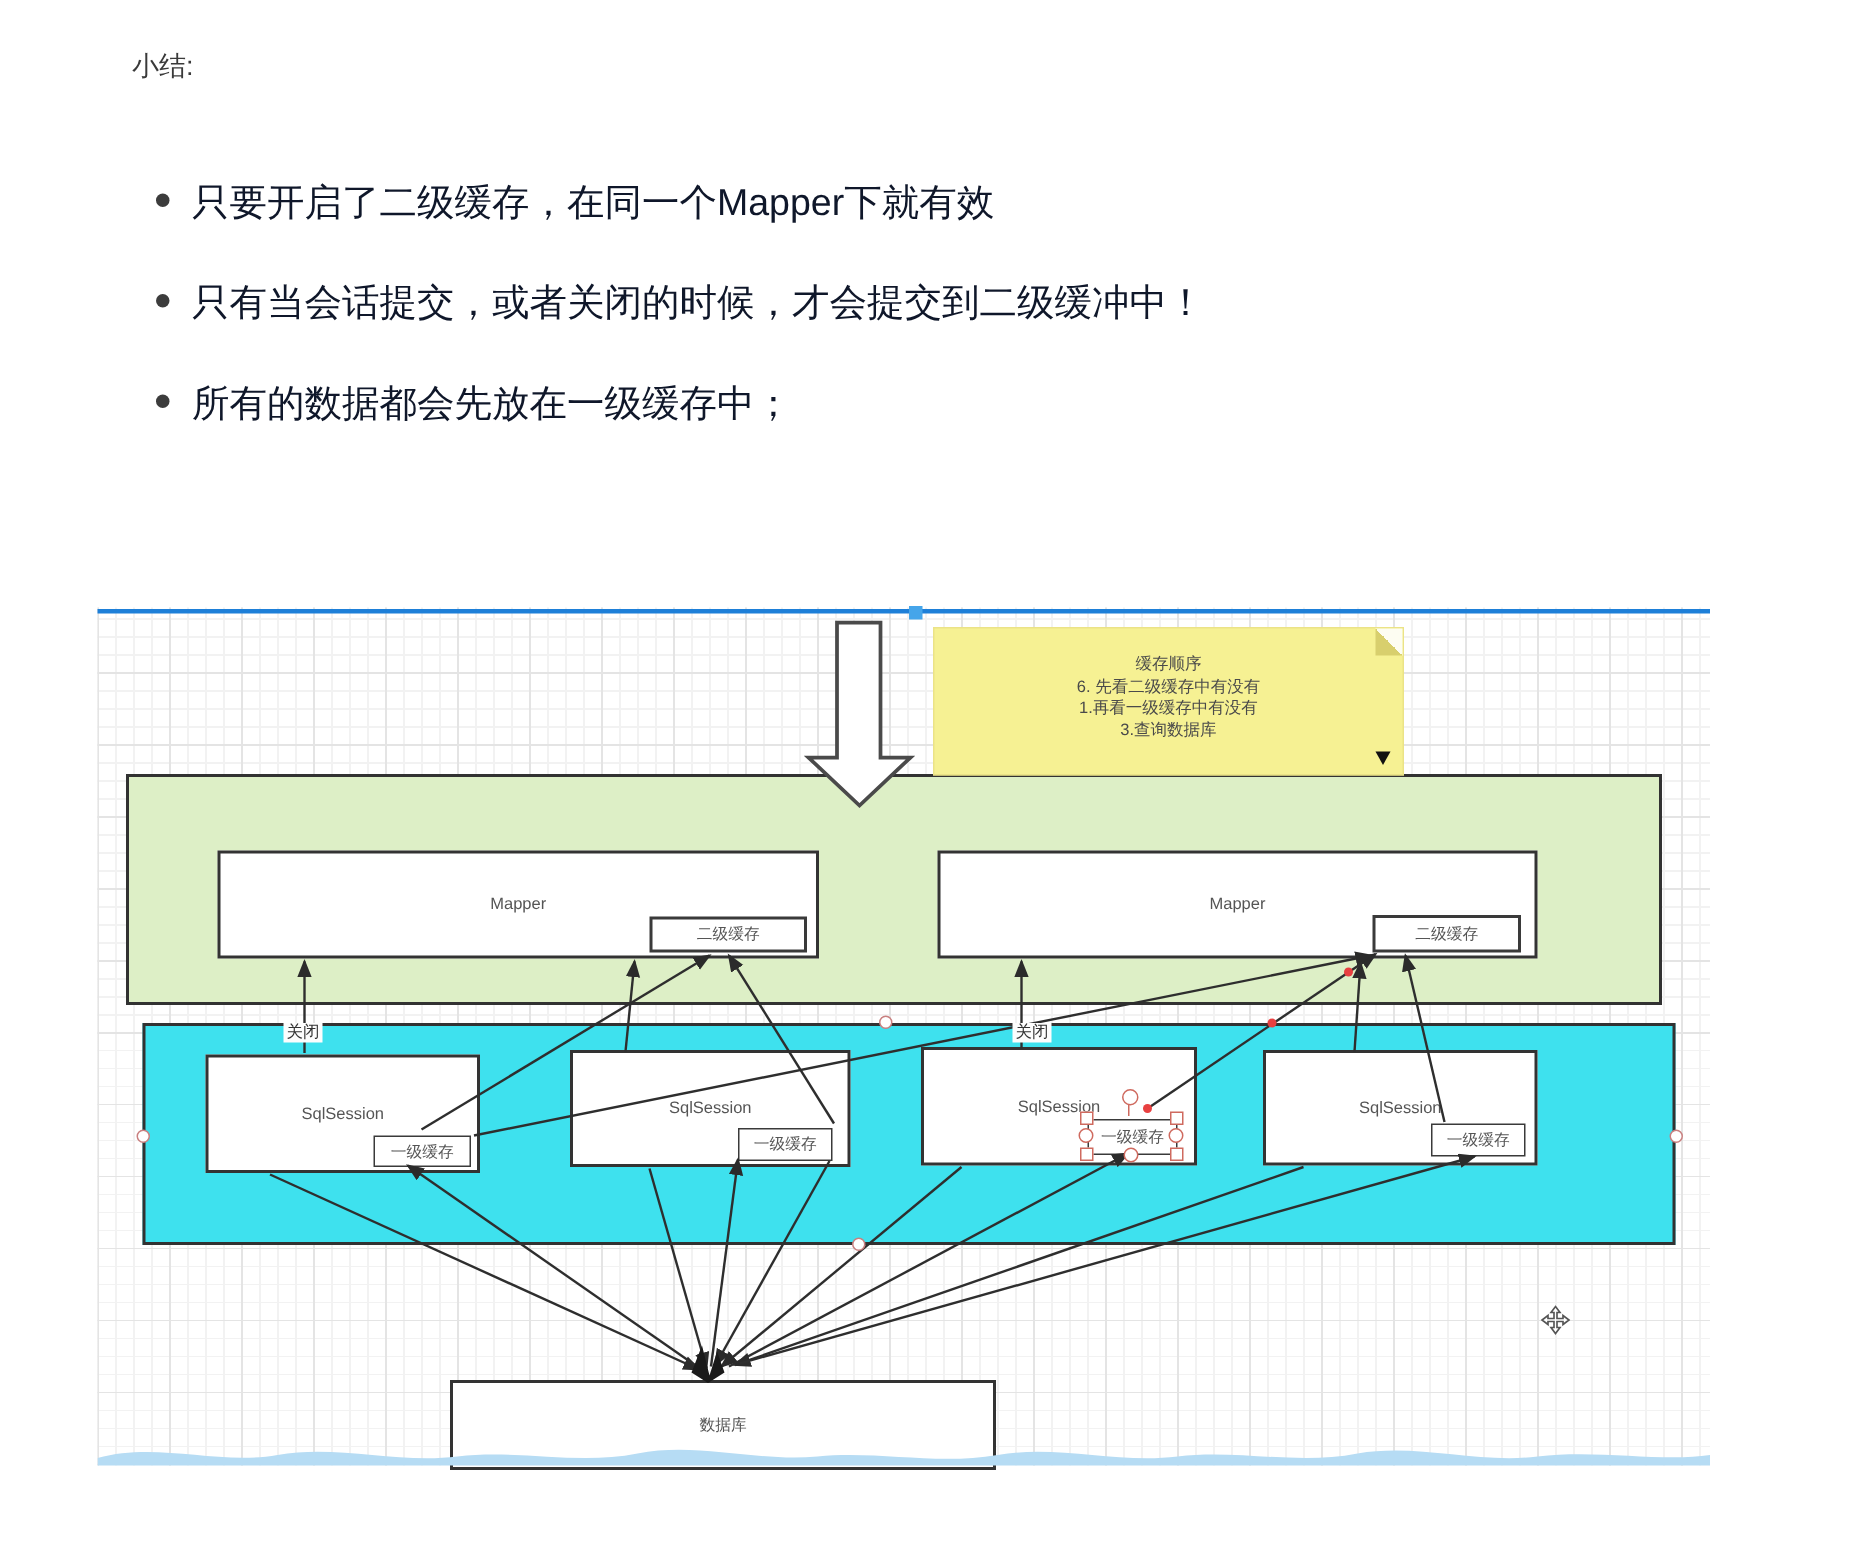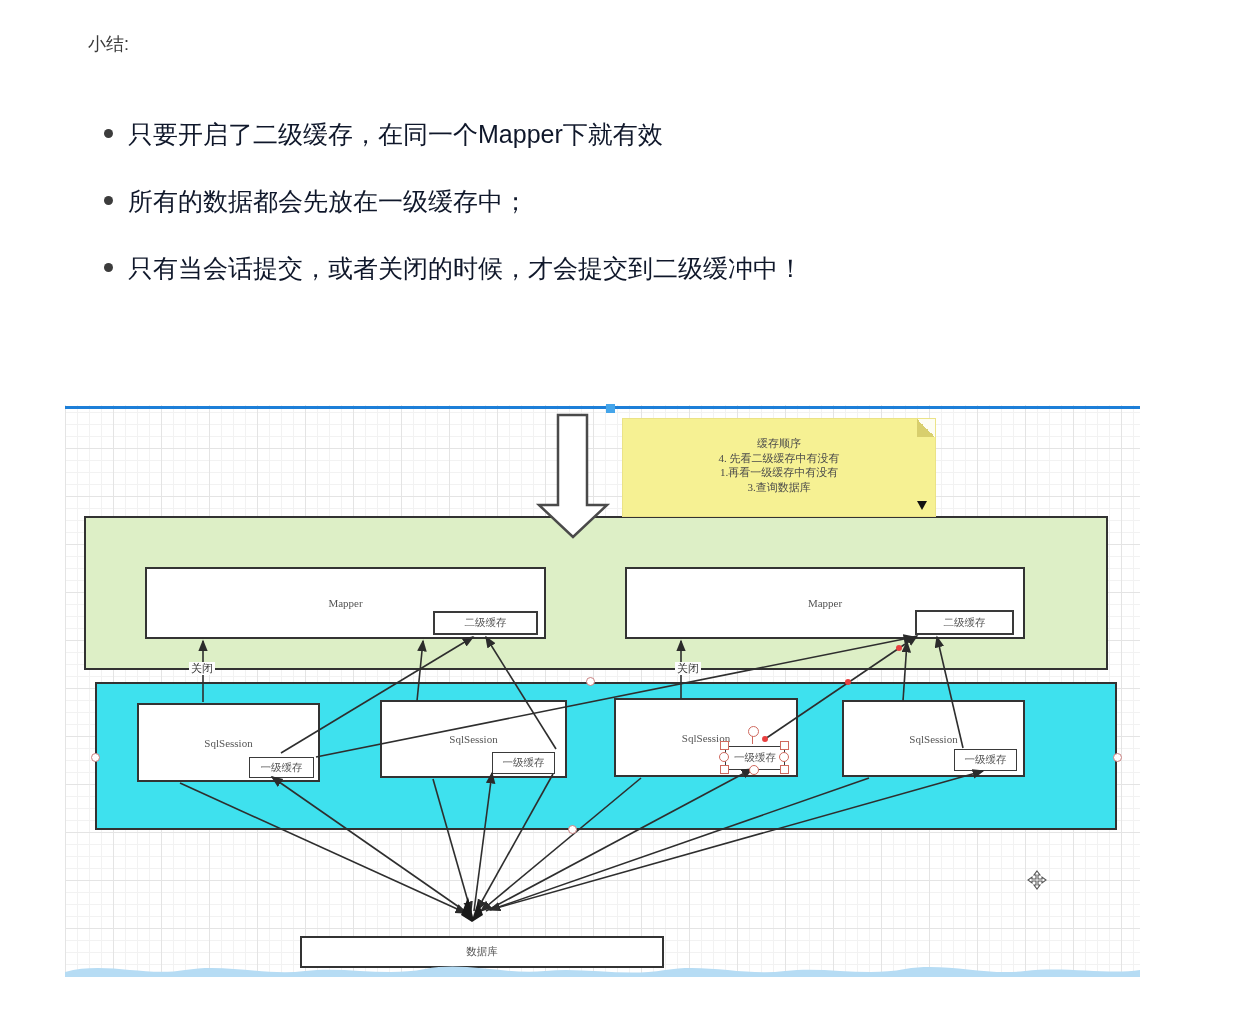--- a/index.html
+++ b/index.html
@@ -11,21 +11,21 @@
   .bullets{position:absolute;left:104px;top:118px;list-style:none;margin:0;padding:0;}
   .bullets li{position:relative;padding-left:24px;margin-bottom:34px;font-size:25px;color:#0f172a;white-space:nowrap;}
   .bullets li .dot{position:absolute;left:0;top:11px;width:9px;height:9px;border-radius:50%;background:#3c3c3c;}
 
   
   .diagram{position:absolute;left:65px;top:405px;width:1075px;height:572px;background:#fff;
     background-image:
       repeating-linear-gradient(0deg,#e4e4e4 0 1px,transparent 1px 48px),
       repeating-linear-gradient(90deg,#e4e4e4 0 1px,transparent 1px 48px),
       repeating-linear-gradient(0deg,#f2f2f2 0 1px,transparent 1px 12px),
-      repeating-linear-gradient(90deg,#f2f2f2 0 1px,transparent 1px 12px); font-family: Liberation Serif, serif;}
+      repeating-linear-gradient(90deg,#f2f2f2 0 1px,transparent 1px 12px);}
   .abs{position:absolute;box-sizing:border-box;}
   .topline{left:0;top:1px;width:100%;height:3px;background:#1d7fd8;z-index:4;}
   .topsquare{left:541px;top:-1px;width:9px;height:9px;background:#45a5ea;z-index:5;}
 
   .bigarrow{left:468px;top:6px;z-index:3;}
 
   
   .note{left:557px;top:13px;width:314px;height:99px;background:#f6f193;border:1px solid #ebe387;
         z-index:3;text-align:center;padding-top:17px;font-size:11px;line-height:14.5px;color:#4a4a4a;}
   .note .fold{position:absolute;right:0;top:0;width:18px;height:18px;
@@ -39,23 +39,23 @@
   .shape{background:#fff;border:2px solid #333;z-index:2;display:flex;align-items:center;justify-content:center;
          font-size:11px;color:#555;}
   .mini{position:absolute;background:#fff;border:2px solid #3a3a3a;display:flex;align-items:center;justify-content:center;
         font-size:10.5px;color:#555;box-sizing:border-box;}
   .mapper1{left:80px;top:162px;width:401px;height:72px;}
   .mapper2{left:560px;top:162px;width:400px;height:72px;}
   .s1{left:72px;top:298px;width:183px;height:79px;}
   .s2{left:315px;top:295px;width:187px;height:78px;}
   .s3{left:549px;top:293px;width:184px;height:79px;}
   .s4{left:777px;top:295px;width:183px;height:77px;}
-  .db{left:235px;top:531px;width:364px;height:32px;font-size:10.5px;}
-
-  .edge-label{position:absolute;background:#fdfdfd;padding:0 2px;font-size:11px;color:#333;z-index:6;line-height:13px;}
+  .db{left:235px;top:515px;width:364px;height:60px;font-size:10.5px;}
+
+  .edge-label{position:absolute;background:#fdfdfd;padding:0 2px;font-size:11px;color:#333;z-index:6;line-height:13px;margin-top:20px;}
 
   
   .connectors{position:absolute;left:0;top:0;width:1075px;height:572px;z-index:5;pointer-events:none;}
 
   
   .cpoint{position:absolute;width:7px;height:7px;border-radius:50%;background:#fff;border:1px solid #c98080;z-index:6;}
   .hsq{position:absolute;width:7px;height:7px;background:#fff;border:1px solid #cf6a5f;z-index:7;}
   .hcir{position:absolute;width:8px;height:8px;border-radius:50%;background:#fff;border:1px solid #cf6a5f;z-index:7;}
   .hrot{position:absolute;width:9px;height:9px;border-radius:50%;background:#fff;border:1px solid #cf6a5f;z-index:7;}
   .hstem{position:absolute;width:1px;height:9px;background:#cf6a5f;z-index:7;}
@@ -63,36 +63,36 @@
 
   .wave{position:absolute;left:0;top:550px;width:1075px;height:22px;z-index:2;}
   .move-icon{position:absolute;left:962px;top:465px;z-index:3;}
 </style>
 </head>
 <body>
 
 <div class="heading">小结:</div>
 <ul class="bullets">
   <li><span class="dot"></span><span>只要开启了二级缓存，在同一个Mapper下就有效</span></li>
+  <li><span class="dot"></span><span>只有当会话提交，或者关闭的时候，才会提交到二级缓冲中！</span></li>
   <li><span class="dot"></span><span>所有的数据都会先放在一级缓存中；</span></li>
-  <li><span class="dot"></span><span>只有当会话提交，或者关闭的时候，才会提交到二级缓冲中！</span></li>
 </ul>
 
 <div class="diagram">
 
   <div class="abs topline"></div>
   <div class="abs topsquare"></div>
 
   <svg class="abs bigarrow" width="140" height="132" viewBox="468 6 140 132">
     <polygon points="493,10 522,10 522,100 542,100 508,132 474,100 493,100" fill="#ffffff" stroke="#4a4a4a" stroke-width="2.5"></polygon>
   </svg>
 
   <div class="abs note">
     <div>缓存顺序</div>
-    <div>4. 先看二级缓存中有没有</div>
+    <div>6. 先看二级缓存中有没有</div>
     <div>1.再看一级缓存中有没有</div>
     <div>3.查询数据库</div>
     <div class="fold"></div>
     <div class="collapse"></div>
   </div>
 
   <div class="abs band-green"></div>
   <div class="abs band-cyan"></div>
 
   <div class="abs shape mapper1">

